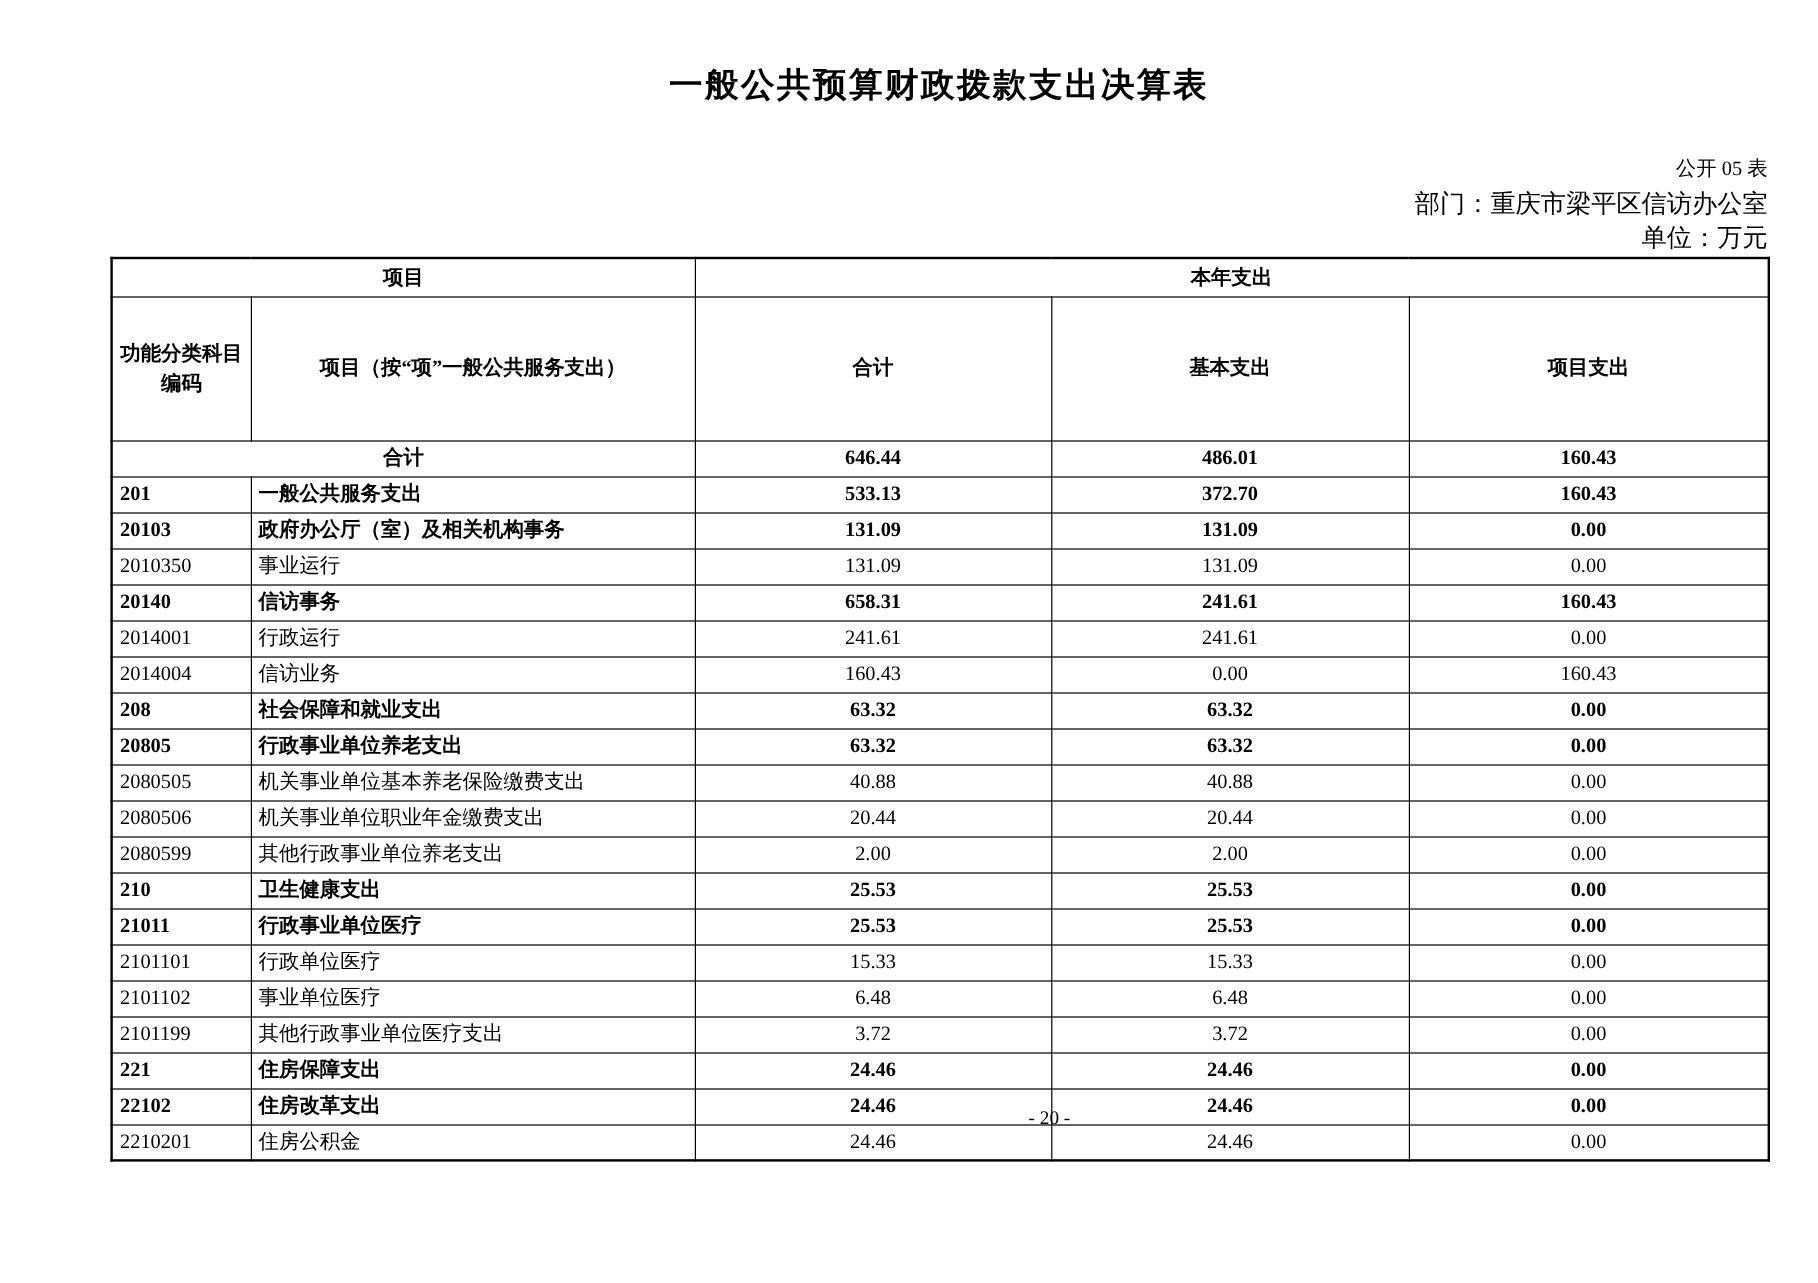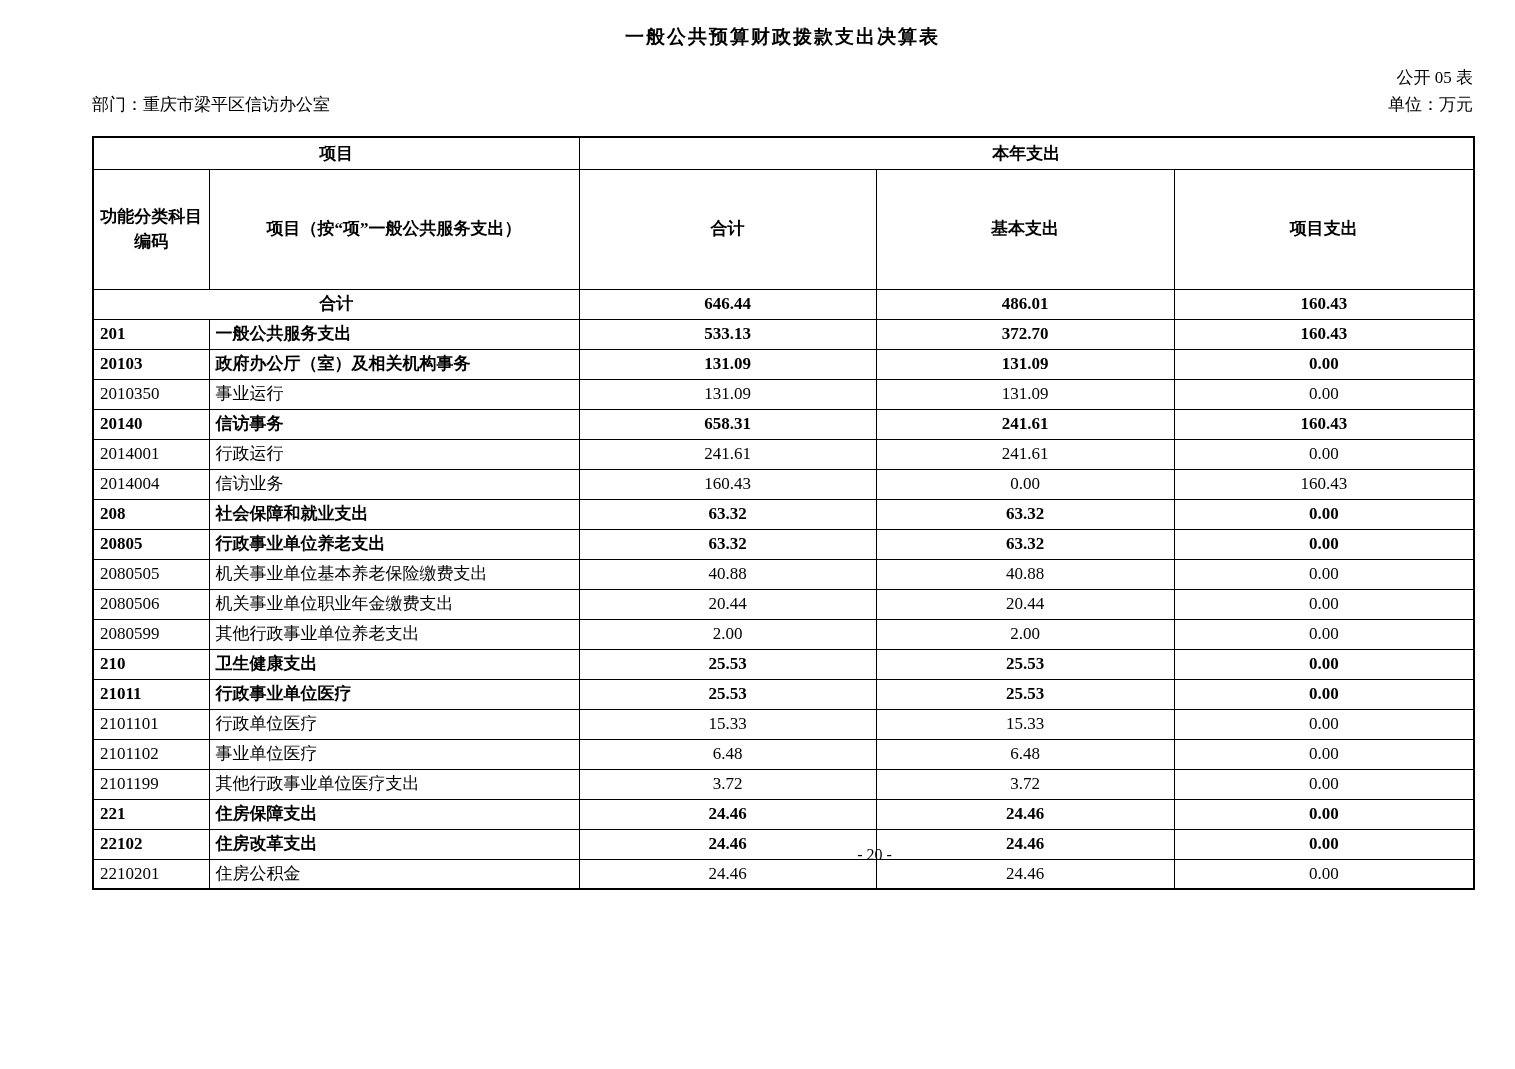--- a/index.html
+++ b/index.html
@@ -12,37 +12,38 @@
     font-family: "Liberation Serif", "DejaVu Serif", serif;
     color: #000000;
   }
   .content {
     position: relative;
     margin: 0 42px 0 92px;
     width: 1381px;
   }
   .title {
     text-align: center;
-    font-size: 19px;
+    font-size: 28px;
     font-weight: bold;
-    padding-top: 24px;
+    padding-top: 52px;
     letter-spacing: 2px;
   }
   .meta-right {
     text-align: right;
     font-size: 17px;
-    margin-top: 16px;
+    margin-top: 39px;
   }
   .meta-row {
     display: flex;
     justify-content: space-between;
     align-items: flex-end;
-    font-size: 17px;
+    font-size: 21px;
     margin-top: 4px;
-    margin-bottom: 20px;
+    margin-bottom: 2px;
+    flex-direction: column;
   }
   table.budget {
     border-collapse: collapse;
     table-layout: fixed;
     width: 1381px;
     border: 2px solid #000;
   }
   table.budget th, table.budget td {
     border: 1px solid #000;
     font-size: 17px;

